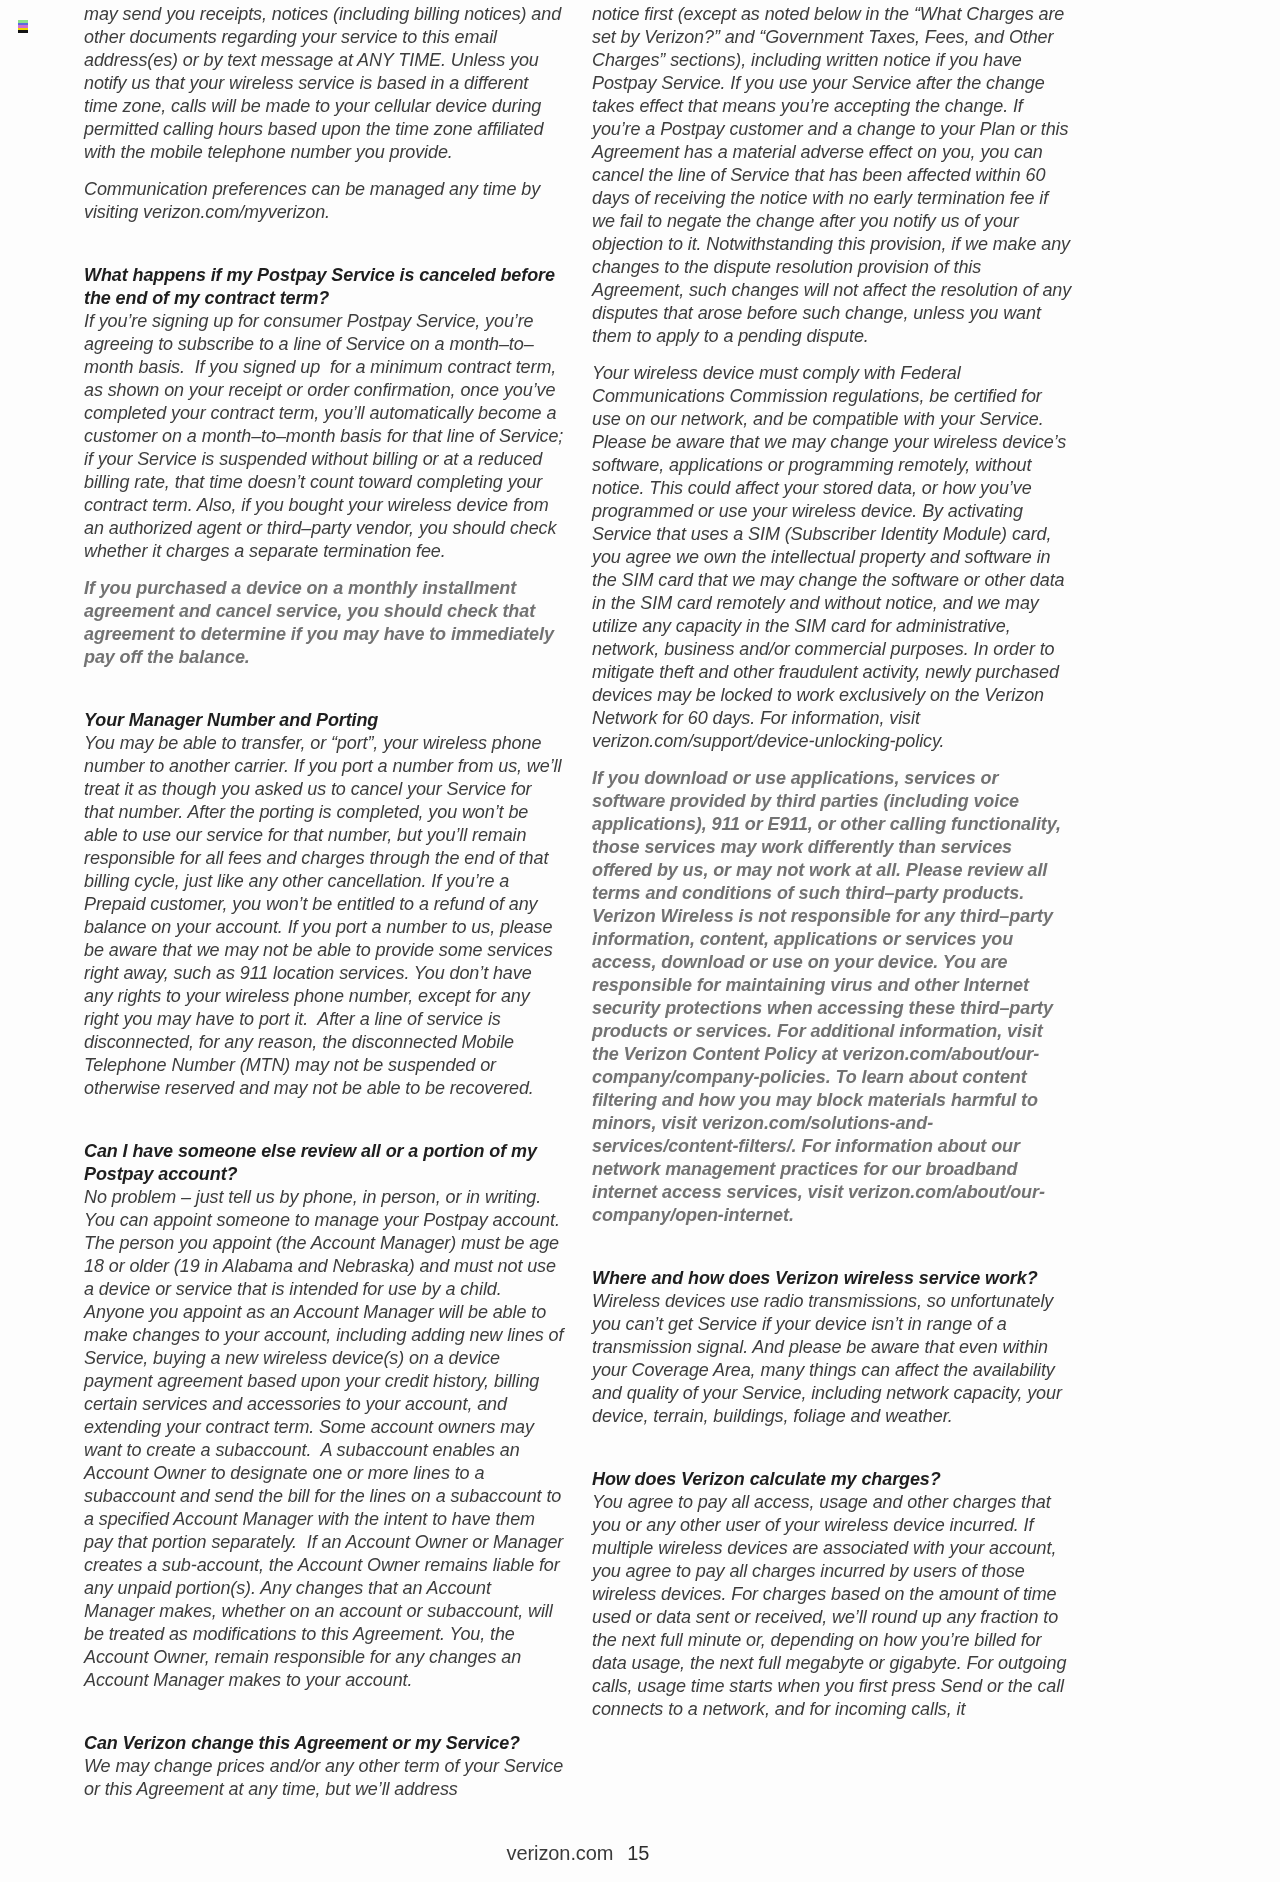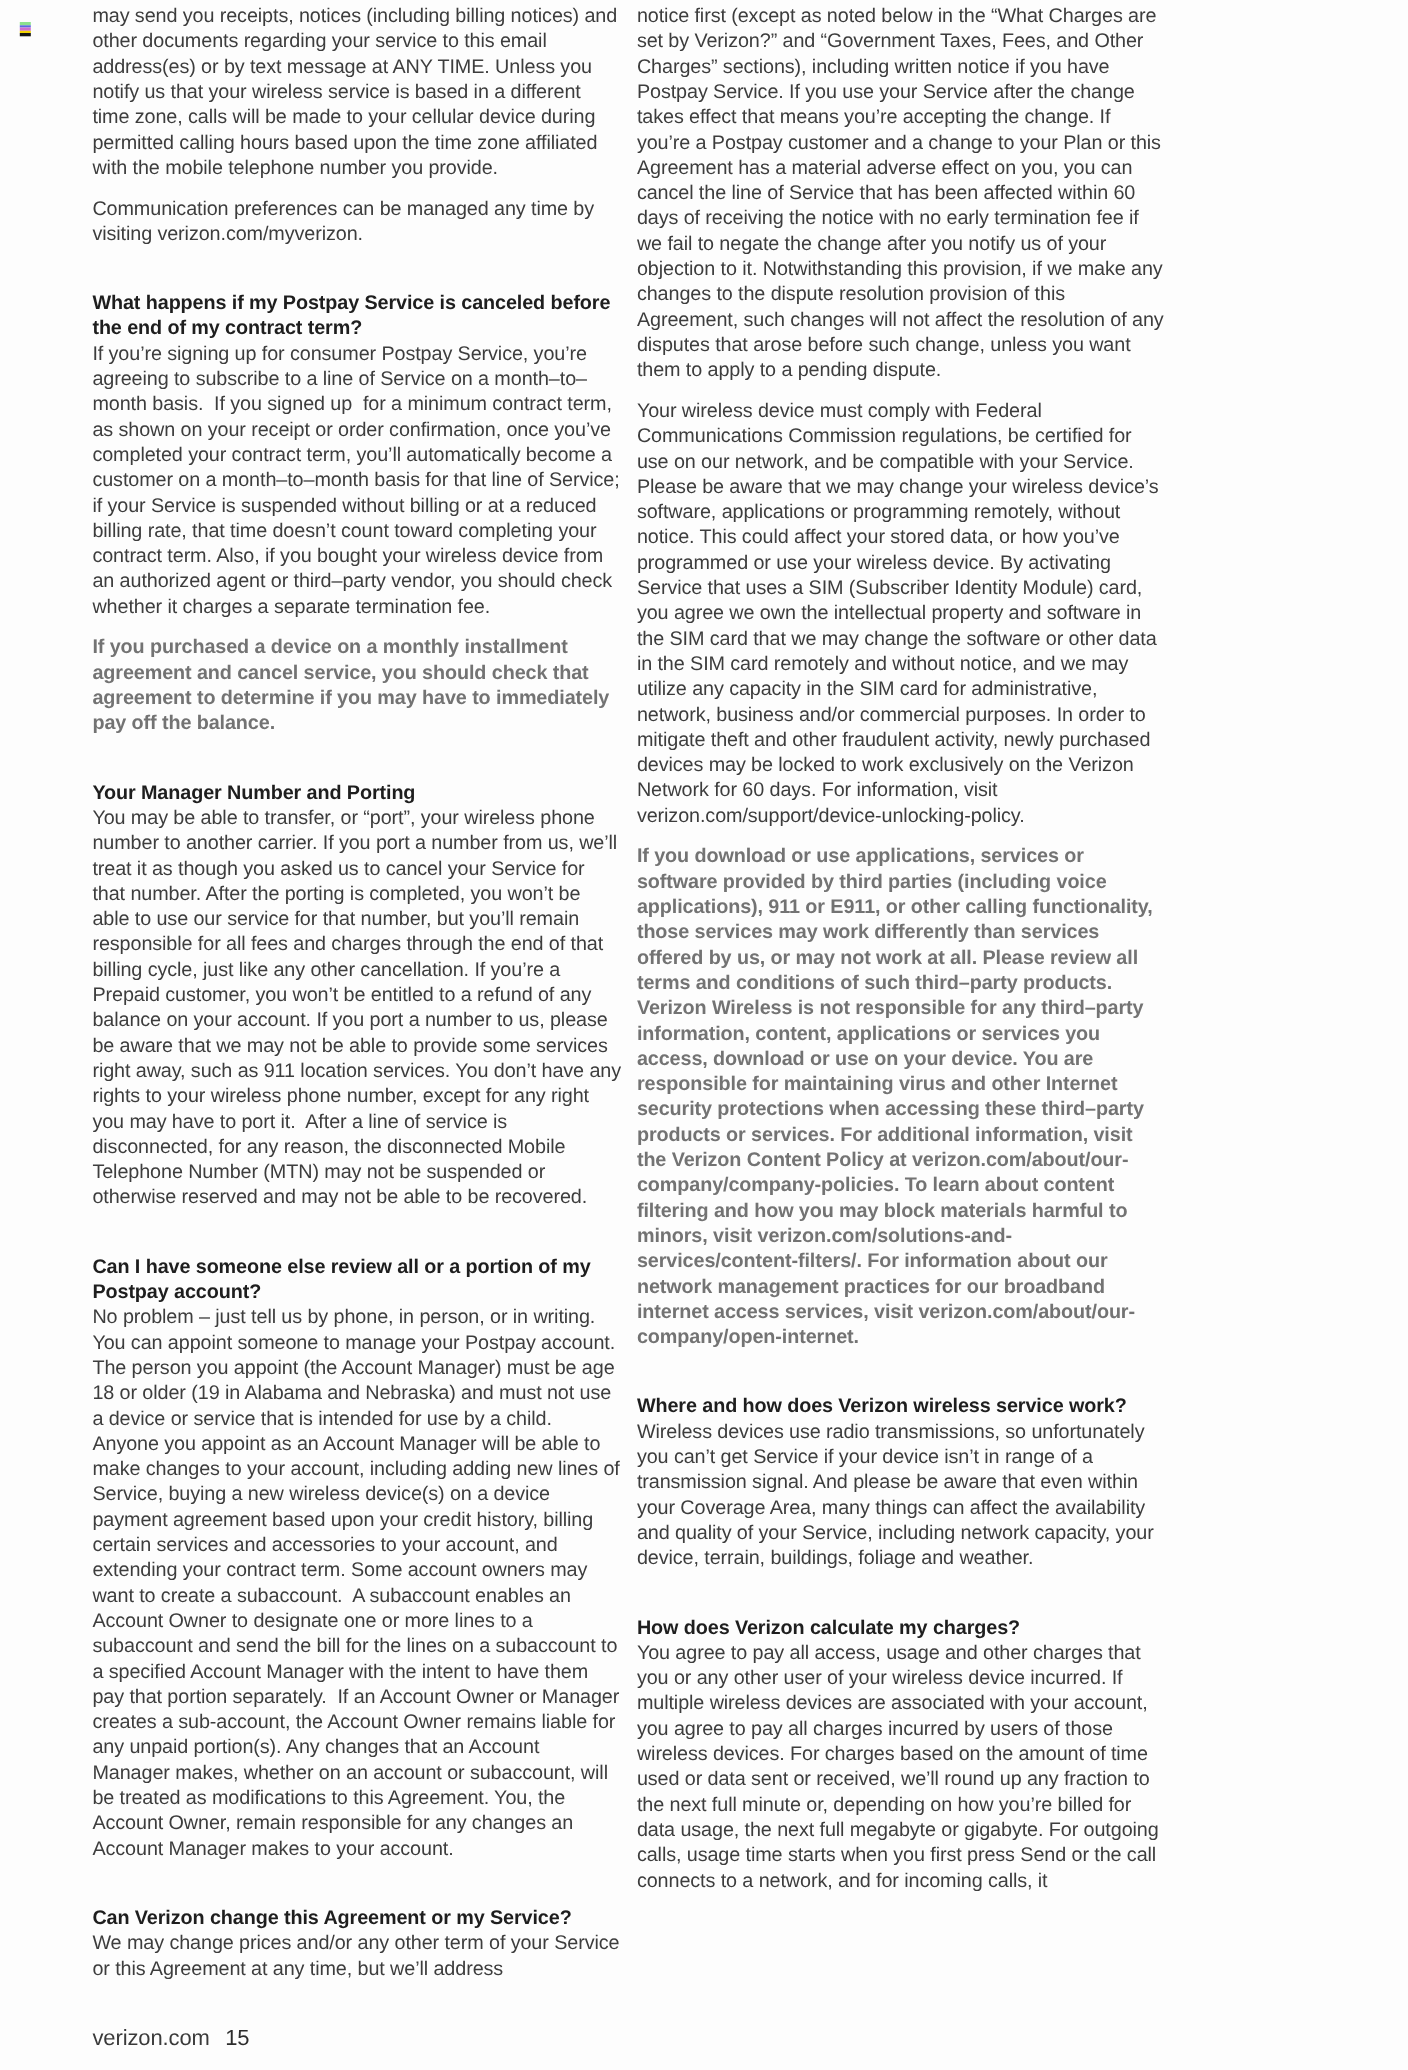--- a/index.html
+++ b/index.html
@@ -12,33 +12,33 @@
   }
   .page { position:absolute; inset:0; background:#fdfdfd; }
   #color-bar {
     position:absolute; left:18px; top:20px;
     width:10px; height:13px;
     display:flex; flex-direction:column;
   }
   #color-bar .stripe { flex:1 1 auto; }
   .columns {
     position:absolute; left:84px; top:3px; width:988px;
-    display:flex; gap:14px;
+    display:flex; gap:27px;font-style:italic;
   }
   .col {
     width:481px; flex:0 0 481px;
     font-size:18px; line-height:23px; letter-spacing:-0.1px;
     color:#3d3d3d;
   }
   .block { margin:0 0 14px 0; white-space:pre-wrap; overflow-wrap:break-word; }
   .block.h  { font-weight:700; color:#1e1e1e; margin-bottom:0;margin-top:40px; }
   .block.pb { font-weight:700; color:#737373; }
   .footer {
     position:absolute; top:1842px; left:84px; width:988px;
-    text-align:left; font-size:20px; letter-spacing:-0.1px;
+    text-align:center; font-size:20px; letter-spacing:-0.1px;
     color:#3a3a3a;
   }
   .footer .num { margin-left:14px; color:#2d2d2d; }
 </style>
 </head>
 <body>
 
 <div class="page">
 
   <div id="color-bar">

